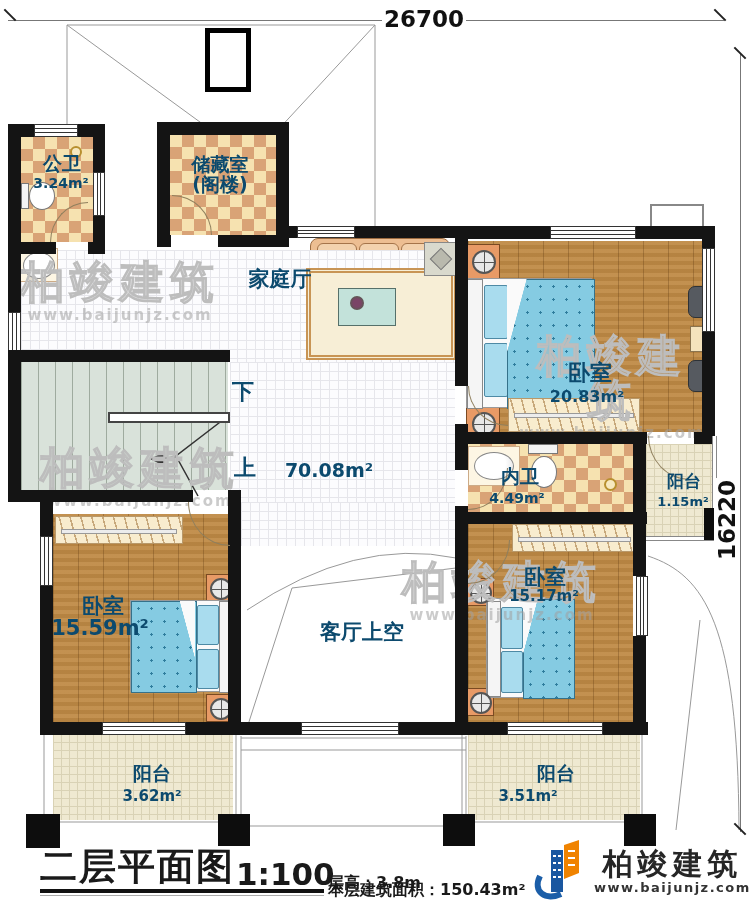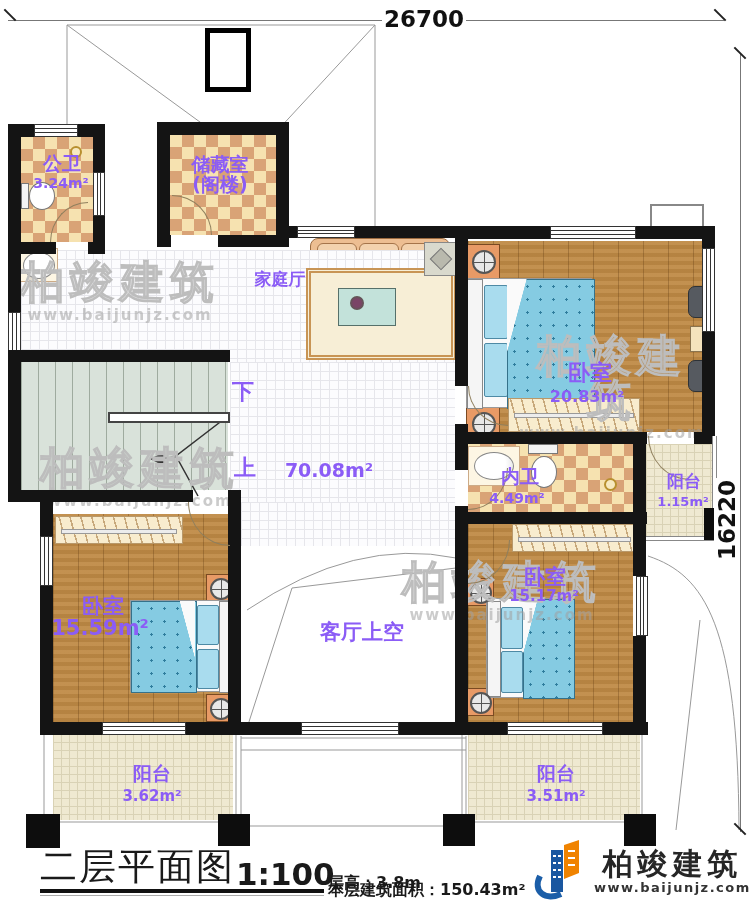--- a/index.html
+++ b/index.html
@@ -11,21 +11,21 @@
   .checker{background-image:conic-gradient(#d9a376 25%,#f6e2b0 0 50%,#d9a376 0 75%,#f6e2b0 0);background-size:24px 24px;}
   .wood{background-color:#bf8a45;background-image:repeating-linear-gradient(90deg,rgba(80,45,8,.28) 0 1px,rgba(0,0,0,0) 1px 25px),repeating-linear-gradient(180deg,rgba(255,255,255,.06) 0 4px,rgba(0,0,0,.05) 4px 8px);}
   .balc{background-color:#efe9d1;background-image:linear-gradient(#d9d2b5 1px,transparent 1px),linear-gradient(90deg,#d9d2b5 1px,transparent 1px);background-size:8px 8px;}
   .stairfloor{background-color:#d9e2da;background-image:repeating-linear-gradient(90deg,#9fab9f 0 1px,transparent 1px 17px);}
   .wall{position:absolute;background:#141414;z-index:4;}
   .winh{position:absolute;background:#fff;border:1px solid #333;box-sizing:border-box;z-index:4;background-image:linear-gradient(#333,#333),linear-gradient(#333,#333);background-size:100% 1px;background-repeat:no-repeat;background-position:0 30%,0 65%;}
   .winv{position:absolute;background:#fff;border:1px solid #333;box-sizing:border-box;z-index:4;background-image:linear-gradient(90deg,#333,#333),linear-gradient(90deg,#333,#333);background-size:1px 100%;background-repeat:no-repeat;background-position:30% 0,65% 0;}
   .col{position:absolute;background:#0d0d0d;z-index:4;}
   .door{position:absolute;z-index:4;box-sizing:border-box;}
   .furn{position:absolute;z-index:2;box-sizing:border-box;}
-  .lbl{position:absolute;transform:translate(-50%,-50%);font-weight:700;color:#8b5cf6;white-space:nowrap;text-align:center;z-index:5;}
+  .lbl{position:absolute;transform:translate(-50%,-50%);font-weight:700;color:#0c4a6e;white-space:nowrap;text-align:center;z-index:5;}
   .wardrobe{background:#f8ecce;border:1px solid #b8986a;background-image:repeating-linear-gradient(75deg,transparent 0 9px,rgba(150,100,40,.5) 9px 10.5px);}
   .rail{position:absolute;left:4%;right:4%;top:45%;height:3px;background:#ececec;border:1px solid #999;}
   .ns{position:absolute;background:#e89a66;border:1px solid #7a4a22;z-index:2;}
   .lamp{position:absolute;border-radius:50%;border:2px solid #555;background-color:#e8e8e8;background-image:linear-gradient(#555,#555),linear-gradient(#555,#555);background-size:100% 1px,1px 100%;background-position:center;background-repeat:no-repeat;z-index:3;}
   .headboard{position:absolute;background:#f5f5f5;border:1px solid #888;}
   .pillow{position:absolute;background:#a9dcee;border:1px solid #4e8aa5;border-radius:2px;}
   .duvet{position:absolute;background-color:#85cbe2;border:1px solid #35718a;background-image:radial-gradient(circle,#2f7d9d 1px,transparent 1.4px);background-size:13px 13px;}
   .fold{position:absolute;background:linear-gradient(105deg,#fafafa 30%,rgba(255,255,255,0) 31%);}
   .sofa{position:absolute;background:#edbe92;border:1.5px solid #9c6b40;border-radius:8px;}
   .cushion{position:absolute;background:#f3d2ae;border:1px solid #a5744a;border-radius:6px;}
@@ -243,51 +243,51 @@
   <div class="door" style="left:468px;top:386px;width:40px;height:40px;border-bottom:1.2px solid #8f7f5d;border-left:1.2px solid #8f7f5d;border-radius:0 0 0 100%;"></div>
   <div class="door" style="left:468px;top:468px;width:40px;height:42px;border-bottom:1.2px solid #8f7f5d;border-right:1.2px solid #8f7f5d;border-radius:0 0 100% 0;"></div>
   <div class="door" style="left:648px;top:436px;width:42px;height:44px;border-bottom:1.2px solid #8f7f5d;border-left:1.2px solid #8f7f5d;border-radius:0 0 0 100%;"></div>
   <div class="door" style="left:188px;top:502px;width:42px;height:44px;border-bottom:1.2px solid #8f7f5d;border-left:1.2px solid #8f7f5d;border-radius:0 0 0 100%;"></div>
   <div class="door" style="left:468px;top:540px;width:42px;height:44px;border-bottom:1.2px solid #8f7f5d;border-right:1.2px solid #8f7f5d;border-radius:0 0 100% 0;"></div>
 
   <div class="lbl" style="left:62px;top:164px;font-size:19px;">公卫</div>
   <div class="lbl" style="left:61px;top:183px;font-size:14px;">3.24m²</div>
   <div class="lbl" style="left:220px;top:165px;font-size:19px;">储藏室</div>
   <div class="lbl" style="left:220px;top:185px;font-size:19px;">(阁楼)</div>
-  <div class="lbl" style="left:280px;top:279px;font-size:17px;">家庭厅</div>
+  <div class="lbl" style="left:280px;top:279px;font-size:21px;">家庭厅</div>
   <div class="lbl" style="left:329px;top:470px;font-size:19px;">70.08m²</div>
   <div class="lbl" style="left:243px;top:392px;font-size:22px;">下</div>
   <div class="lbl" style="left:245px;top:468px;font-size:22px;">上</div>
   <div class="lbl" style="left:590px;top:373px;font-size:22px;">卧室</div>
   <div class="lbl" style="left:587px;top:396px;font-size:16px;">20.83m²</div>
   <div class="lbl" style="left:520px;top:477px;font-size:19px;">内卫</div>
   <div class="lbl" style="left:517px;top:498px;font-size:14px;">4.49m²</div>
   <div class="lbl" style="left:684px;top:481px;font-size:17px;">阳台</div>
   <div class="lbl" style="left:683px;top:501px;font-size:13px;">1.15m²</div>
   <div class="lbl" style="left:103px;top:606px;font-size:21px;">卧室</div>
   <div class="lbl" style="left:100px;top:628px;font-size:21px;">15.59m²</div>
   <div class="lbl" style="left:362px;top:632px;font-size:21px;">客厅上空</div>
   <div class="lbl" style="left:545px;top:577px;font-size:21px;">卧室</div>
   <div class="lbl" style="left:544px;top:596px;font-size:15px;">15.17m²</div>
   <div class="lbl" style="left:152px;top:774px;font-size:19px;">阳台</div>
   <div class="lbl" style="left:152px;top:796px;font-size:15px;">3.62m²</div>
   <div class="lbl" style="left:556px;top:774px;font-size:19px;">阳台</div>
-  <div class="lbl" style="left:556px;top:796px;font-size:15px;text-align:right;">3.51m²</div>
+  <div class="lbl" style="left:528px;top:796px;font-size:15px;text-align:right;">3.51m²</div>
 
   <div class="dimline" style="left:8px;top:20px;width:716px;height:1px;"></div>
   <div class="tick" style="left:2px;top:14px;"></div>
   <div class="tick" style="left:712px;top:14px;"></div>
   <div class="dimlbl" style="left:382px;top:6px;">26700</div>
   <div class="dimline" style="left:740px;top:54px;width:1px;height:778px;"></div>
   <div class="tick" style="left:732px;top:52px;"></div>
   <div class="tick" style="left:732px;top:828px;"></div>
   <div class="dimlbl" style="left:714px;top:478px;writing-mode:vertical-rl;transform:rotate(180deg);padding:2px 0;">16220</div>
 
   <div class="tb" style="left:40px;top:842px;display:flex;align-items:flex-end;">
-    <span style="font-size:37px;font-weight:400;letter-spacing:2px;text-align:center;">二层平面图</span>
+    <span style="font-size:37px;font-weight:700;letter-spacing:2px;text-align:center;">二层平面图</span>
     <span style="font-size:31px;font-weight:700;margin-left:1px;">1:100</span>
   </div>
   <div class="tb" style="left:40px;top:889px;width:284px;height:4px;background:#111;"></div>
   <div class="tb" style="left:40px;top:895px;width:284px;height:1px;background:#aaa;"></div>
   <div class="tb" style="left:328px;top:848px;font-size:16px;font-weight:600;margin-top:32px;">
     <span>本层建筑面积：</span><span>150.43m²</span>
   </div>
   <div class="tb" style="left:328px;top:873px;font-size:16px;font-weight:600;">
     <span>层高：</span><span>3.8m</span>
   </div>

